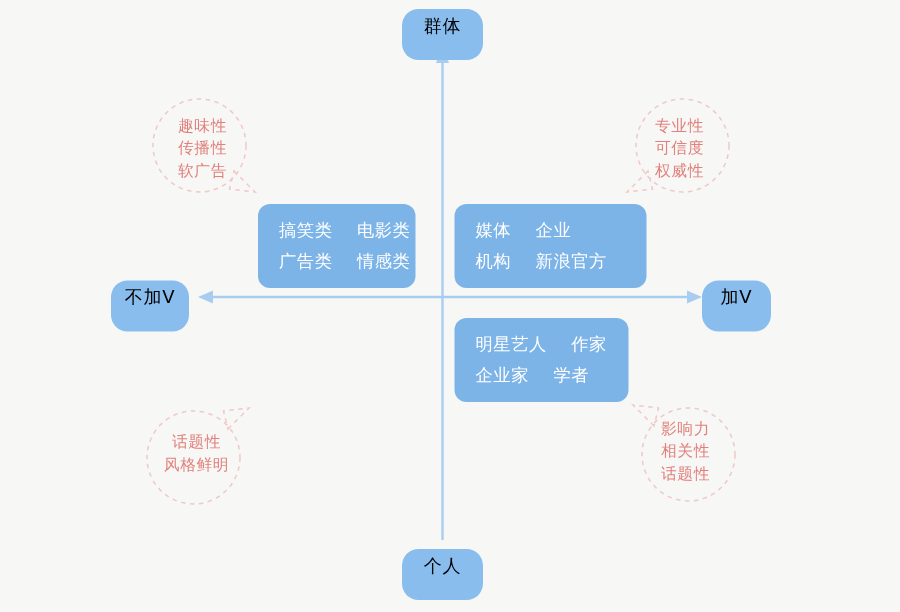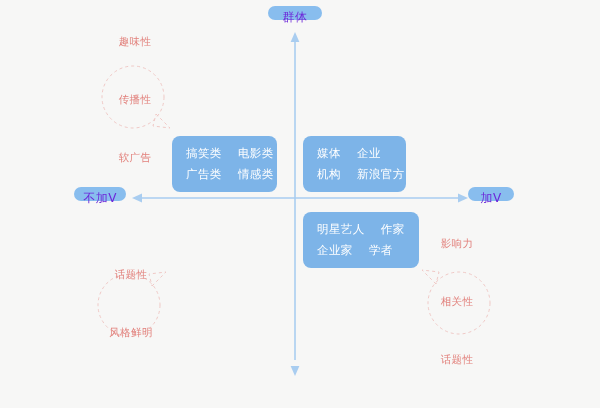--- a/index.html
+++ b/index.html
@@ -27,25 +27,25 @@
     top: 0;
     width: 600px;
     height: 408px;
     pointer-events: none;
   }
 
   
   .pill {
     position: absolute;
     background: #88bdee;
-    color: #6d28d9;
+    color: #000000;
     border-radius: 11px;
     font-size: 12px;
     line-height: 22px;
-    height: 14px;
+    height: 34px;
     text-align: center;
     letter-spacing: 0.5px;
     white-space: nowrap;
   }
   .pill-top    { left: 268px; top: 6px;   width: 54px; }
   .pill-bottom { left: 268px; top: 366px; width: 54px; }
   .pill-left   { left: 74px;  top: 187px; width: 52px; }
   .pill-right  { left: 468px; top: 187px; width: 46px; }
 
   
@@ -60,21 +60,21 @@
     justify-content: center;
     box-sizing: border-box;
     padding: 0 14px;
   }
   .qbox .row {
     line-height: 21px;
     white-space: pre;
     letter-spacing: 0.4px;
   }
   .q-tl { left: 172px; top: 136px; width: 105px; height: 56px; }
-  .q-tr { left: 303px; top: 136px; width: 103px; height: 56px; }
+  .q-tr { left: 303px; top: 136px; width: 128px; height: 56px; }
   .q-bl { left: 172px; top: 212px; width: 105px; height: 56px; }
   .q-br { left: 303px; top: 212px; width: 116px; height: 56px; }
 
   
   .bubble {
     position: absolute;
     width: 74px;
     height: 74px;
   }
   .bubble svg {
@@ -88,21 +88,20 @@
     top: 0;
     width: 74px;
     height: 74px;
     display: flex;
     flex-direction: column;
     align-items: center;
     justify-content: center;
     color: #e2817c;
     font-size: 10.5px;
     letter-spacing: 0.4px;
-    gap: 43px;
   }
   .bubble .btext span { line-height: 15px; white-space: nowrap; }
 
   .b-tl { left: 98px;  top: 62px; }
   .b-tr { left: 416px; top: 62px; }
   .b-bl { left: 94px;  top: 266px; }
   .b-br { left: 420px; top: 264px; }
 </style>
 </head>
 <body>
@@ -119,20 +118,21 @@
     <line x1="295" y1="360" x2="295" y2="38" stroke="#a9cdf0" stroke-width="1.6"></line>
     <path d="M295 32 L299.4 42 L290.6 42 Z" fill="#a9cdf0"></path>
     <path d="M295 376 L299.4 366 L290.6 366 Z" fill="#a9cdf0"></path>
 
     <line x1="140" y1="198" x2="460" y2="198" stroke="#a9cdf0" stroke-width="1.6"></line>
     <path d="M132 198 L142 193.6 L142 202.4 Z" fill="#a9cdf0"></path>
     <path d="M468 198 L458 193.6 L458 202.4 Z" fill="#a9cdf0"></path>
   </svg>
 
   <div class="pill pill-top">群体</div>
+  <div class="pill pill-bottom">个人</div>
   <div class="pill pill-left">不加V</div>
   <div class="pill pill-right">加V</div>
 
   <div class="qbox q-tl">
     <div class="row">搞笑类    电影类</div>
     <div class="row">广告类    情感类</div>
   </div>
 
   <div class="qbox q-tr">
     <div class="row">媒体    企业</div>
@@ -150,20 +150,31 @@
       <circle cx="35" cy="35" r="31" fill="none" stroke="#f0c9c6" stroke-width="1" stroke-dasharray="3 3"></circle>
       <path d="M58 52 L72 66 L55 64 Z" fill="none" stroke="#f0c9c6" stroke-width="1" stroke-dasharray="3 3"></path>
     </svg>
     <div class="btext">
       <span>趣味性</span>
       <span>传播性</span>
       <span>软广告</span>
     </div>
   </div>
 
+  <div class="bubble b-tr">
+    <svg width="74" height="74" viewBox="0 0 74 74">
+      <circle cx="39" cy="35" r="31" fill="none" stroke="#f0c9c6" stroke-width="1" stroke-dasharray="3 3"></circle>
+      <path d="M16 52 L2 66 L19 64 Z" fill="none" stroke="#f0c9c6" stroke-width="1" stroke-dasharray="3 3"></path>
+    </svg>
+    <div class="btext">
+      <span>专业性</span>
+      <span>可信度</span>
+      <span>权威性</span>
+    </div>
+  </div>
 
   <div class="bubble b-bl">
     <svg width="74" height="74" viewBox="0 0 74 74">
       <circle cx="35" cy="39" r="31" fill="none" stroke="#f0c9c6" stroke-width="1" stroke-dasharray="3 3"></circle>
       <path d="M58 20 L72 6 L55 8 Z" fill="none" stroke="#f0c9c6" stroke-width="1" stroke-dasharray="3 3"></path>
     </svg>
     <div class="btext">
       <span>话题性</span>
       <span>风格鲜明</span>
     </div>

